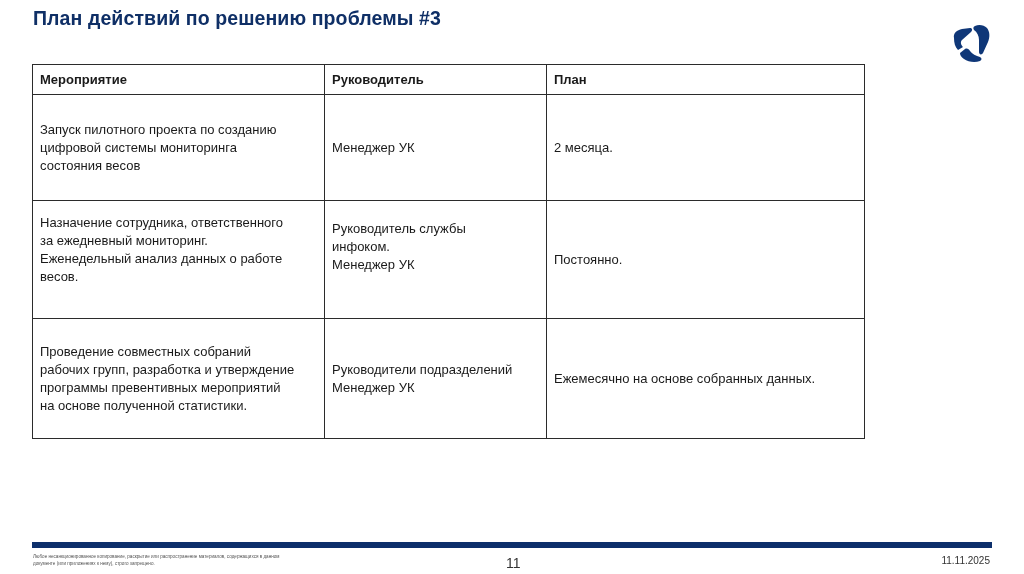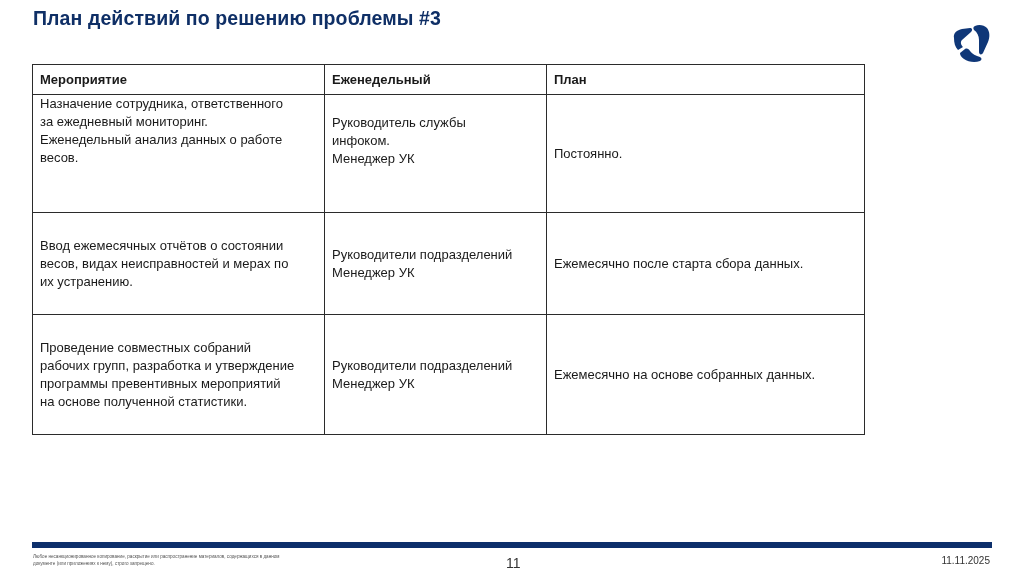--- a/index.html
+++ b/index.html
@@ -54,21 +54,21 @@
       height: 29px;
     }
     .col-1 { width: 292px; }
     .col-2 { width: 222px; }
     .col-3 { width: 318px; }
     .row-1 td { height: 105px; }
     .row-2 td { height: 98px; }
     .row-3 td { height: 101px; }
     .row-4 td { height: 119px; margin-left: 20px; }
     .row-2 td.cell-responsible { vertical-align: top; padding-top: 19px; }
-    .row-2 td.cell-activity { vertical-align: top; }
+    .row-2 td.cell-activity { vertical-align: top; padding-top: 13px; }
 
     .footer-bar {
       position: absolute;
       left: 32px;
       top: 542px;
       width: 960px;
       height: 6px;
       background: #0d2f6b;
     }
     .footer-disclaimer {
@@ -115,42 +115,41 @@
 
 <table class="plan-table">
   <colgroup>
     <col class="col-1">
     <col class="col-2">
     <col class="col-3">
   </colgroup>
   <thead>
     <tr>
       <th>Мероприятие</th>
-      <th>Еженедельный</th>
+      <th>Руководитель</th>
       <th>План</th>
     </tr>
   </thead>
   <tbody>
+    <tr class="row-1">
+      <td class="cell-activity">Запуск пилотного проекта по созданию
+цифровой системы мониторинга
+состояния весов</td>
+      <td class="cell-responsible">Менеджер УК</td>
+      <td class="cell-deadline">2 месяца.</td>
+    </tr>
     <tr class="row-2">
       <td class="cell-activity">Назначение сотрудника, ответственного
 за ежедневный мониторинг.
 Еженедельный анализ данных о работе
 весов.</td>
       <td class="cell-responsible">Руководитель службы
 инфоком.
 Менеджер УК</td>
       <td class="cell-deadline">Постоянно.</td>
-    </tr>
-    <tr class="row-3">
-      <td class="cell-activity">Ввод ежемесячных отчётов о состоянии
-весов, видах неисправностей и мерах по
-их устранению.</td>
-      <td class="cell-responsible">Руководители подразделений
-Менеджер УК</td>
-      <td class="cell-deadline">Ежемесячно после старта сбора данных.</td>
     </tr>
     <tr class="row-4">
       <td class="cell-activity">Проведение совместных собраний
 рабочих групп, разработка и утверждение
 программы превентивных мероприятий
 на основе полученной статистики.</td>
       <td class="cell-responsible">Руководители подразделений
 Менеджер УК</td>
       <td class="cell-deadline">Ежемесячно на основе собранных данных.</td>
     </tr>

